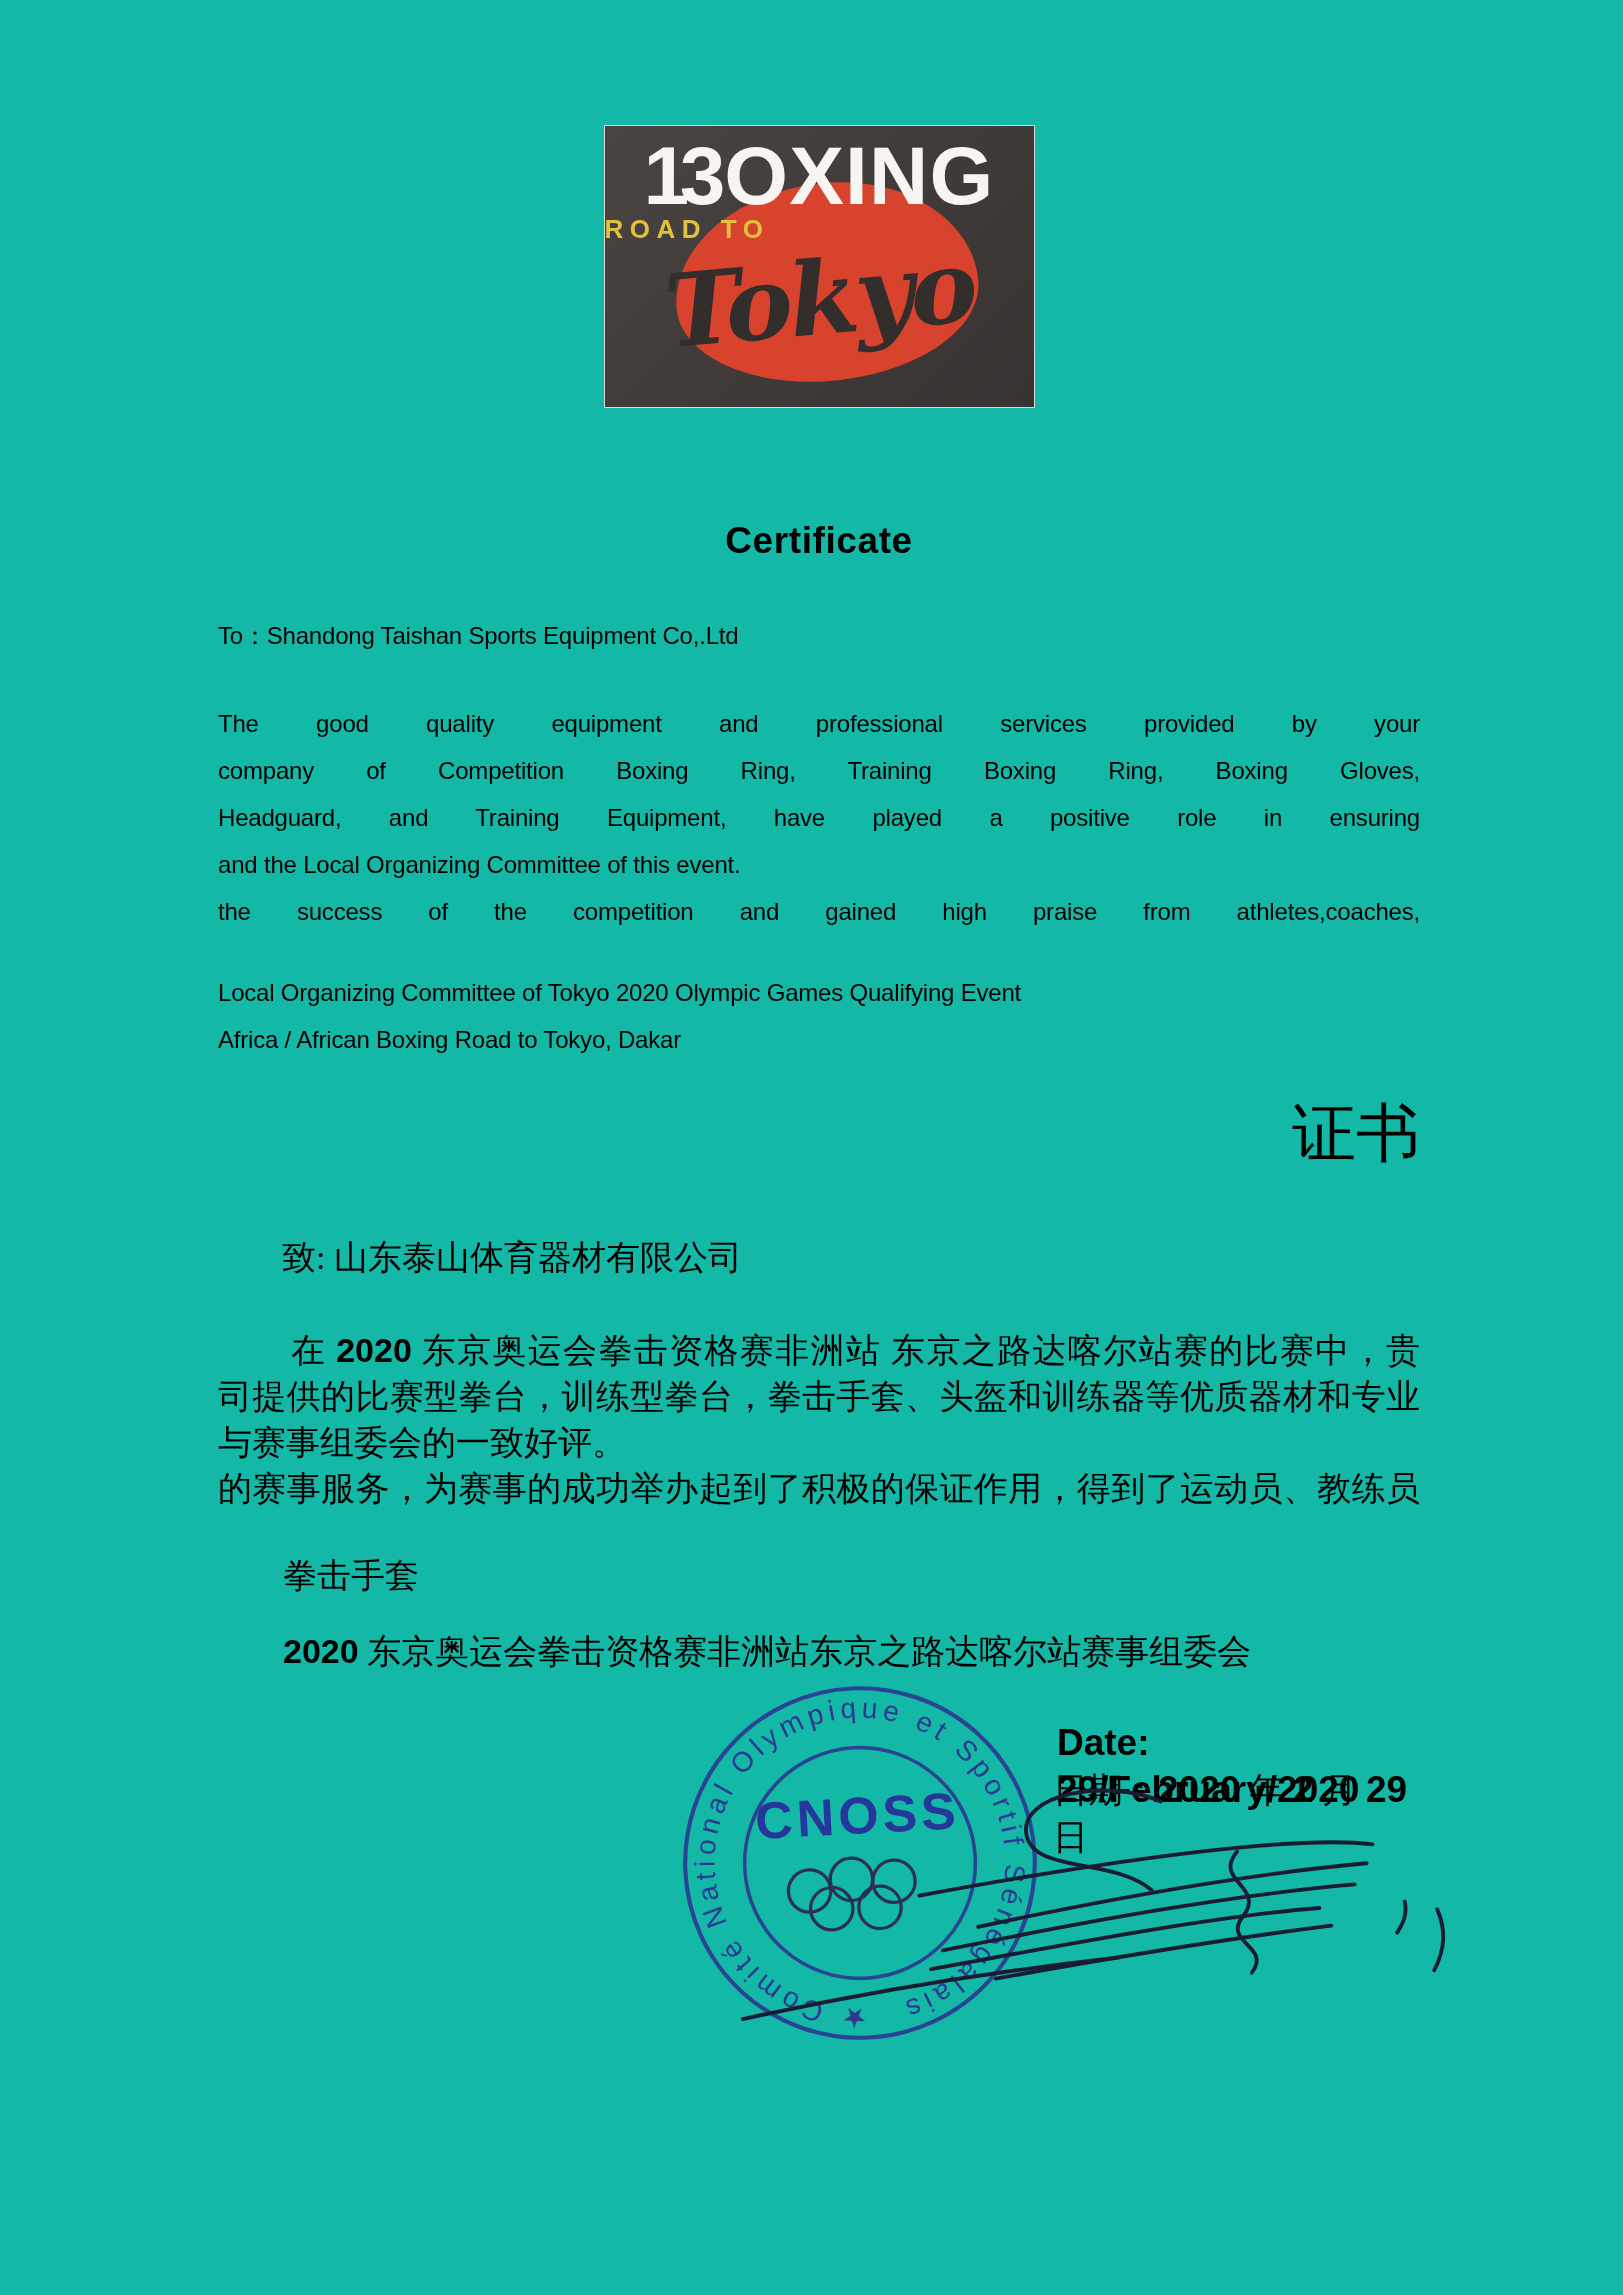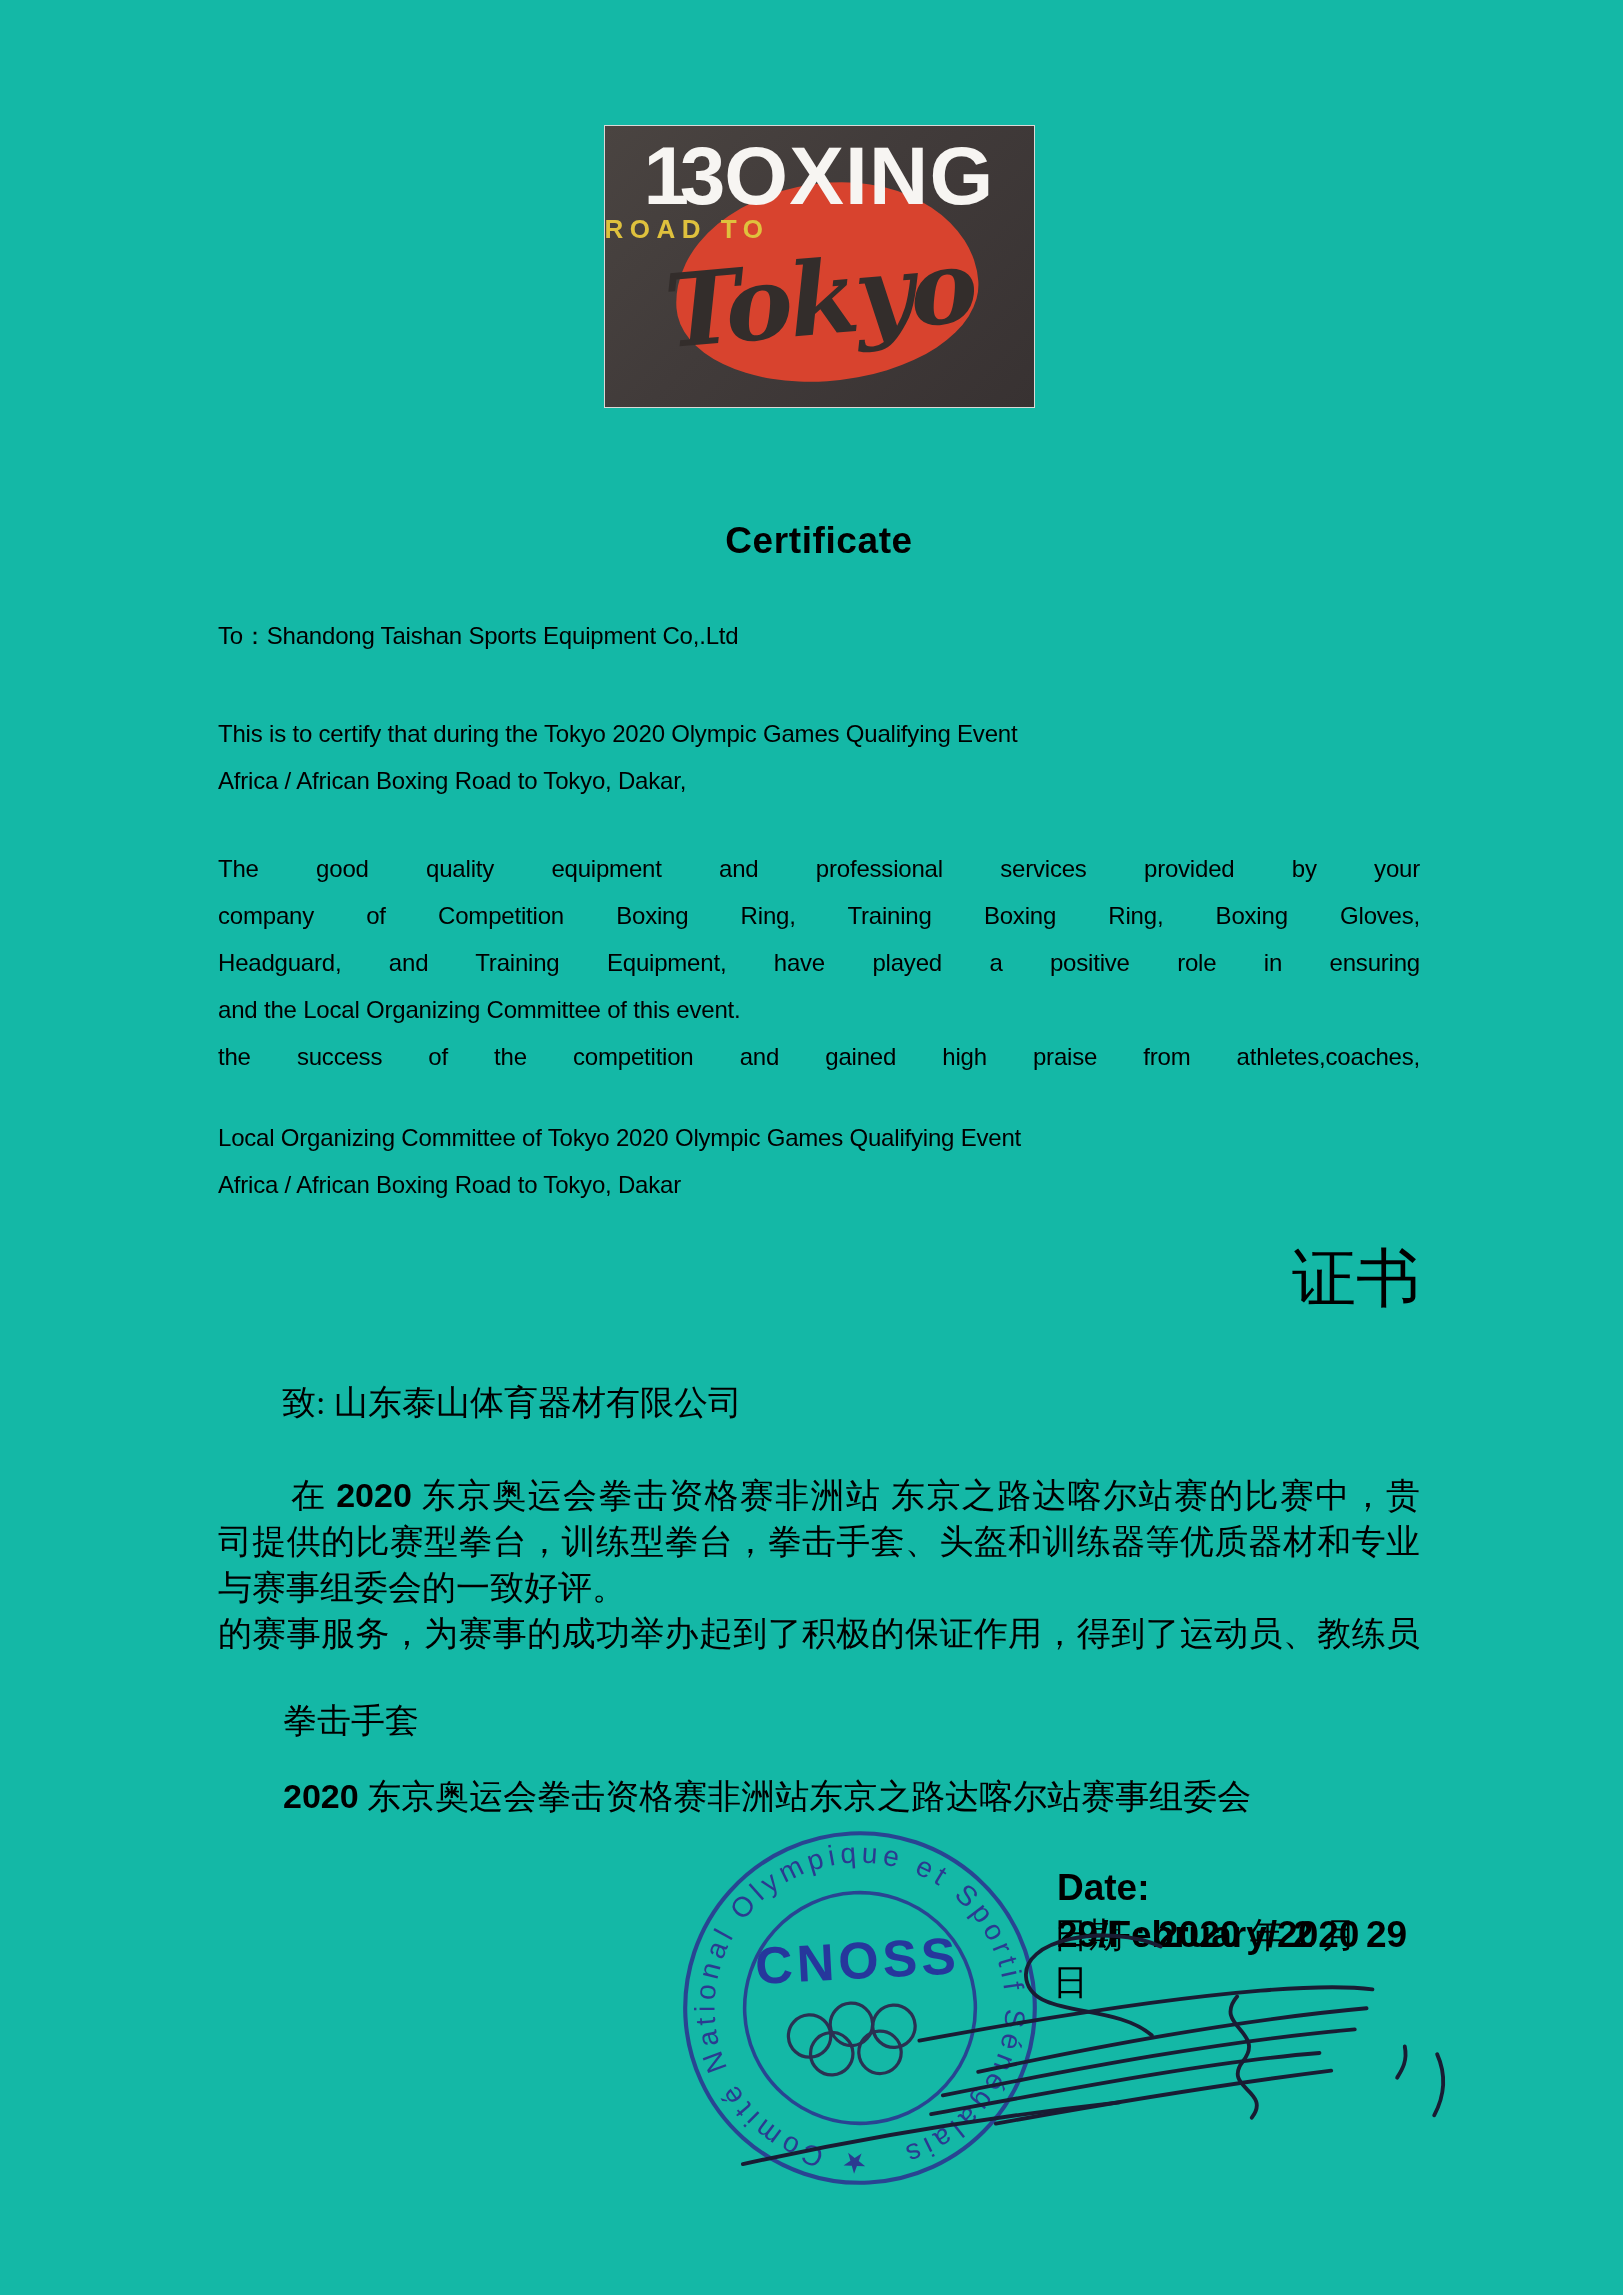--- a/index.html
+++ b/index.html
@@ -88,24 +88,20 @@
       <span class="glove">13</span><span>OXING</span>
     </div>
     <div class="logo-roadto" style="color:#dfc13d;">ROAD TO</div>
     <div class="logo-tokyo" style="color:#332d2b;">Tokyo</div>
   </div>
 
   <h1 class="title">Certificate</h1>
 
   <p class="en to-line">To：Shandong Taishan Sports Equipment Co,.Ltd</p>
 
-  <div class="en para p1">
-    <div class="line">This is to certify that during the Tokyo 2020 Olympic Games Qualifying Event</div>
-    <div class="line">Africa / African Boxing Road to Tokyo, Dakar,</div>
-  </div>
 
   <div class="en para">
     <div class="line just">The good quality equipment and professional services provided by your</div>
     <div class="line just">company of Competition Boxing Ring, Training Boxing Ring, Boxing Gloves,</div>
     <div class="line just">Headguard, and Training Equipment, have played a positive role in ensuring</div>
     <div class="line">and the Local Organizing Committee of this event.</div>
     <div class="line just">the success of the competition and gained high praise from athletes,coaches,</div>
   </div>
 
   <div class="en para p3">

